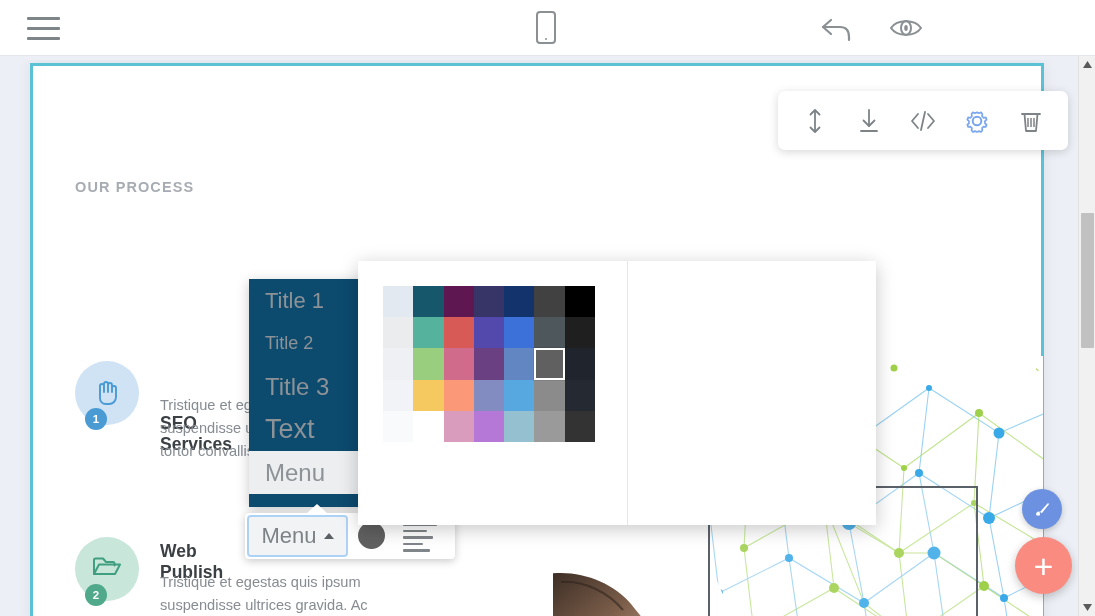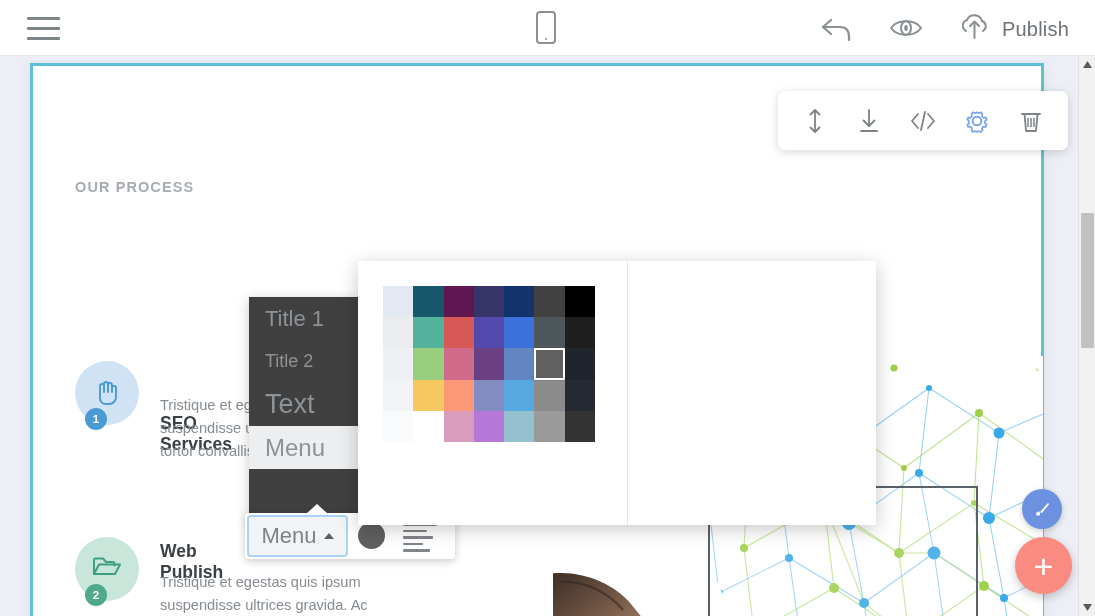--- a/index.html
+++ b/index.html
@@ -68,22 +68,22 @@
   #hero{
     position:absolute;left:520px;top:290px;width:490px;height:270px;overflow:hidden;
     background:#ffffff;
   }
   #globe{position:absolute;left:96px;top:-48px;width:470px;height:400px;}
   #hand{position:absolute;left:0px;top:208px;width:175px;height:130px;}
   #frame{position:absolute;left:155px;top:130px;width:270px;height:160px;border:2px solid #5b6168;background:rgba(255,255,255,.12);}
 
   
   #type-dropdown{
-    position:absolute;left:249px;top:297px;width:112px;height:228px;
-    background:#404040;box-shadow:0 3px 12px rgba(0,0,0,.22);
+    position:absolute;left:249px;top:279px;width:112px;height:228px;
+    background:#0c4a6e;box-shadow:0 3px 12px rgba(0,0,0,.22);
     z-index:70;
   }
   #type-dropdown .opt{
     height:43px;display:flex;align-items:center;padding-left:16px;
     color:#8d9297;cursor:pointer;white-space:nowrap;
   }
   #type-dropdown .opt.o1{font-size:22px;}
   #type-dropdown .opt.o2{font-size:18px;}
   #type-dropdown .opt.o3{font-size:24px;}
   #type-dropdown .opt.o4{font-size:27px;}
@@ -174,30 +174,20 @@
   </div>
 
   <div id="eye-btn">
     <svg width="40" height="33" viewBox="0 0 40 33">
       <path d="M5 16 C11 7 29 7 35 16 C29 25 11 25 5 16 Z" fill="none" stroke="#8a9093" stroke-width="2"></path>
       <ellipse cx="20" cy="16" rx="5" ry="7" fill="none" stroke="#8a9093" stroke-width="2"></ellipse>
       <ellipse cx="20" cy="16" rx="1.8" ry="3" fill="#8a9093"></ellipse>
     </svg>
   </div>
 
-  <div id="publish-btn">
-    <span>
-      <svg width="38" height="33" viewBox="0 0 38 33">
-        <path d="M11 20 A6 6 0 0 1 12 9 A8 8 0 0 1 27 10 A5.5 5.5 0 0 1 28 20" fill="none" stroke="#8a9093" stroke-width="2" stroke-linecap="round"></path>
-        <path d="M19.5 27 V11" fill="none" stroke="#8a9093" stroke-width="2" stroke-linecap="round"></path>
-        <path d="M15 15 L19.5 10.5 L24 15" fill="none" stroke="#8a9093" stroke-width="2" stroke-linecap="round" stroke-linejoin="round"></path>
-      </svg>
-    </span>
-    <span class="plabel">Publish</span>
-  </div>
 </div>
 
 <div id="canvas-wrap">
   <div id="page">
 
     <div id="section-toolbar">
       <div class="tb">
         <svg width="26" height="30" viewBox="0 0 26 30">
           <path d="M13 4 V26" stroke="#7d8387" stroke-width="1.8" fill="none"></path>
           <path d="M8.5 8.5 L13 4 L17.5 8.5" stroke="#7d8387" stroke-width="1.8" fill="none" stroke-linecap="round" stroke-linejoin="round"></path>
@@ -360,20 +350,21 @@
         <path d="M0 58 C22 62 48 76 70 92" fill="none" stroke="#2c211b" stroke-width="2" opacity=".45"></path>
       </svg>
     </div>
 
   </div>
 </div>
 
 <div id="type-dropdown">
   <div class="opt o1">Title 1</div>
   <div class="opt o2">Title 2</div>
+  <div class="opt o3">Title 3</div>
   <div class="opt o4">Text</div>
   <div class="opt sel">Menu</div>
 </div>
 
 <div id="text-toolbar">
   <div id="menu-select">
     <span class="mlabel">Menu</span>
     <span class="caret"></span>
   </div>
   <div id="color-swatch" style="background: rgb(96, 96, 96);"></div>

